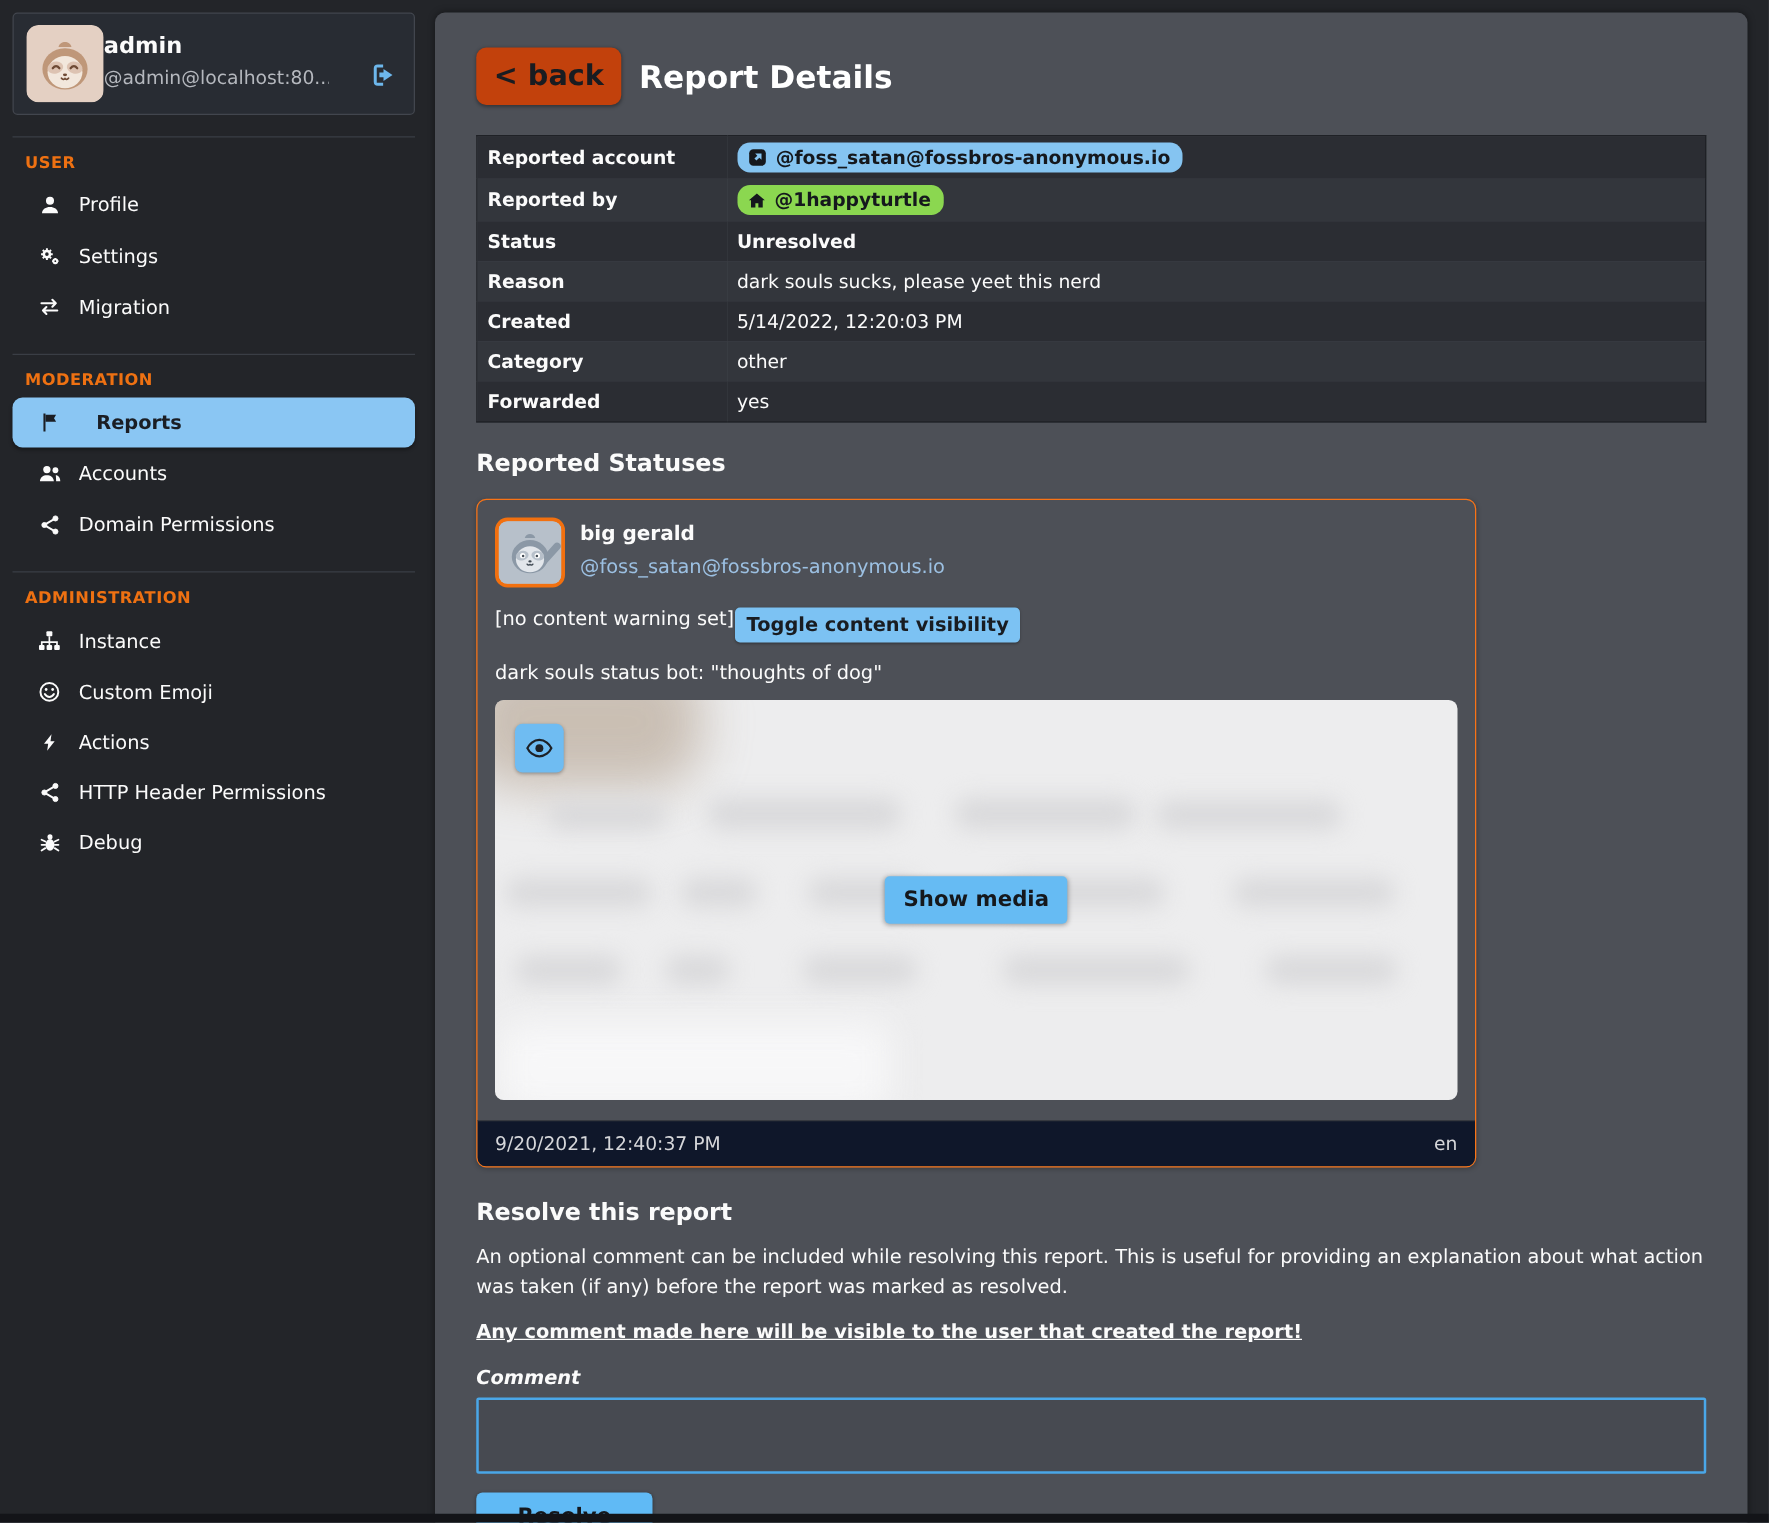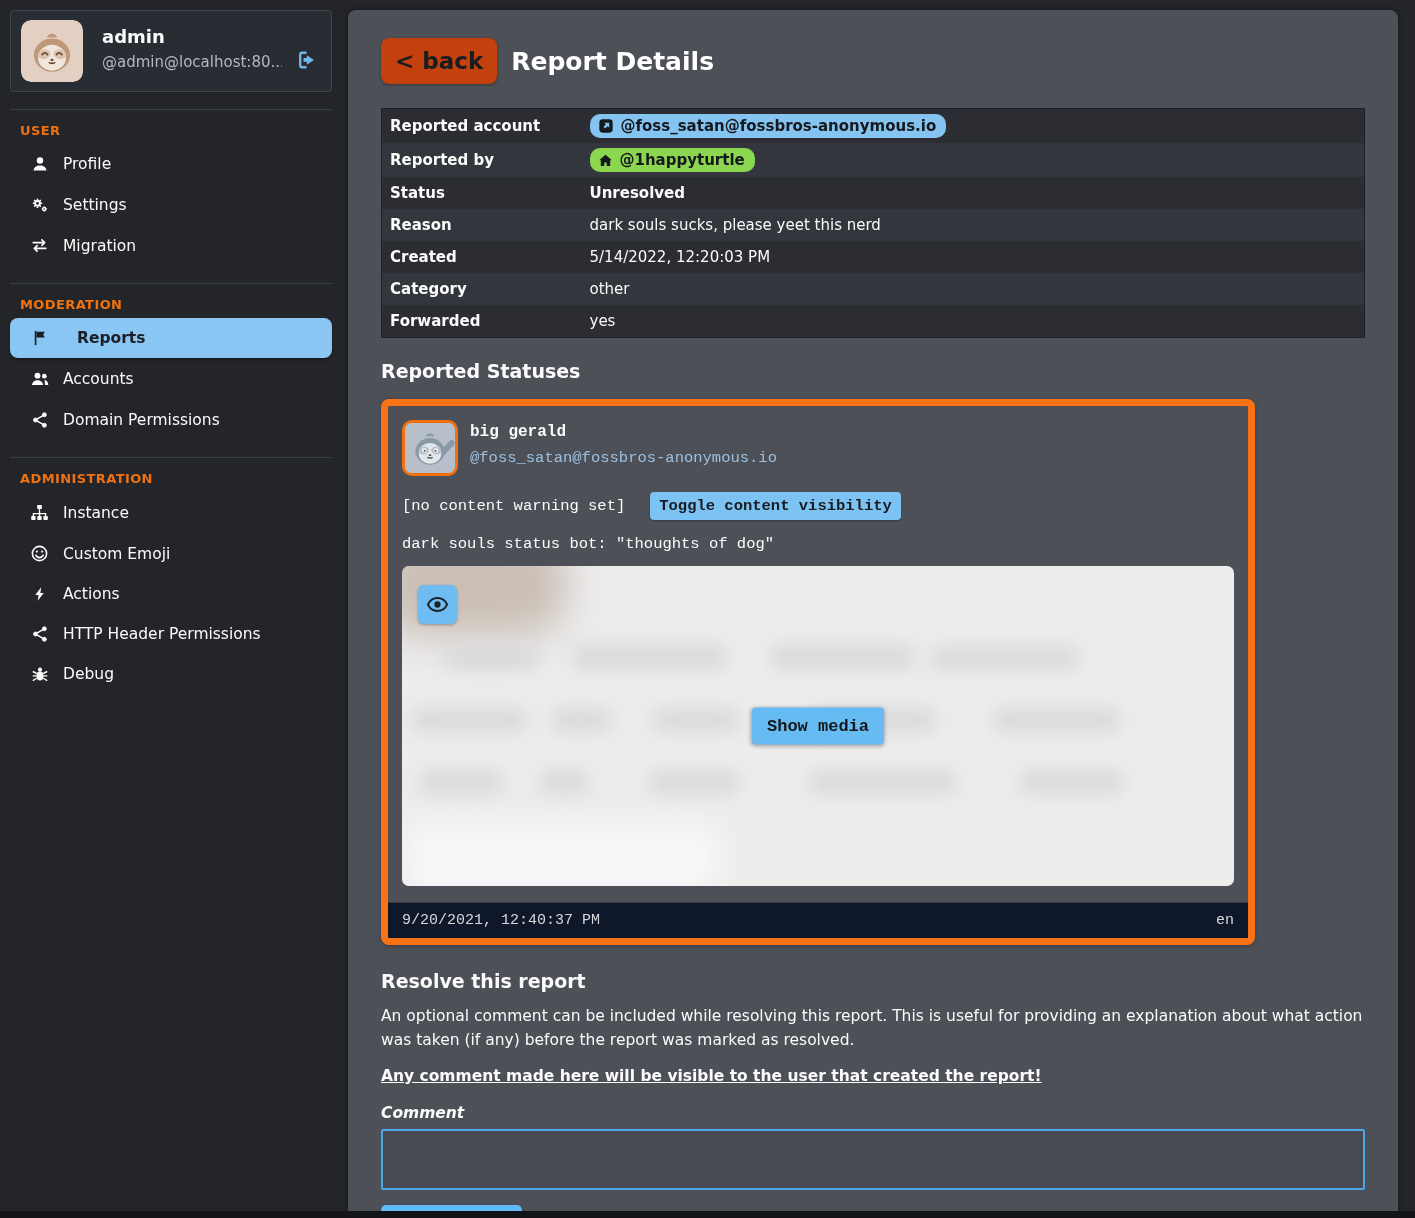--- a/index.html
+++ b/index.html
@@ -9,21 +9,21 @@
     font-family:"DejaVu Sans","Liberation Sans",sans-serif;
     color:#fbfbfb;
     position:relative;
   }
   .layout { display:flex; align-items:flex-start; padding:10px 17px 0 10px; gap:16px; }
 
   
   .sidebar { width:322px; flex:0 0 322px; }
   .user-card {
     background:#282c33; border:1px solid #42464e; border-radius:4px;
-    padding:9px 10px; display:flex; gap:19px; position:relative; align-items:flex-start;
+    padding:9px 10px; display:flex; gap:0; position:relative; align-items:flex-start;
   }
   .user-avatar { width:62px; height:62px; flex:0 0 62px; border-radius:10px; overflow:hidden; }
   .user-meta { padding-top:6px; min-width:0; }
   .user-name { font-weight:bold; font-size:18px; margin-bottom:6px; }
   .user-handle { font-size:15px; color:#b5b8be; white-space:nowrap; overflow:hidden; max-width:180px; }
   .logout-btn { position:absolute; right:13px; top:37px; width:24px; height:24px; cursor:pointer; }
 
   .nav-section { border-top:1px solid #3a3e45; margin-top:17px; padding-top:13px; }
   .nav-section-label {
     color:#ee7112; font-weight:bold; font-size:13px; letter-spacing:.4px;
@@ -68,33 +68,33 @@
     font-weight:bold; color:#15181d; font-size:15px;
   }
   .badge.blue  { background:#85c4f1; }
   .badge.green { background:#8bd750; }
   .badge .bicon { display:flex; }
 
   .section-heading { font-size:19px; font-weight:bold; margin:0 0 17px 0; }
 
   
   .status-card {
-    width:874px; border:7px solid #f97316; border-radius:8px;
-    margin-bottom:25px; overflow:hidden; box-shadow:0 1px 4px rgba(0,0,0,.25);font-family:Liberation Mono, monospace;
+    width:800px; border:1px solid #f97316; border-radius:8px;
+    margin-bottom:25px; overflow:hidden; box-shadow:0 1px 4px rgba(0,0,0,.25);
   }
   .status-body { padding:14px 14px 16px 14px; }
   .status-header { display:flex; gap:12px; margin-bottom:16px; }
   .status-avatar {
     width:56px; height:56px; flex:0 0 56px; border:3px solid #f2700f;
     border-radius:10px; overflow:hidden; background:#b7c0ca;
   }
   .status-names { padding-top:3px; }
   .status-display-name { font-weight:bold; font-size:16px; margin-bottom:8px; }
   .status-handle { font-size:15.5px; color:#9cc0e2; }
-  .cw-row { display:flex; align-items:center; gap:25px; font-size:15.5px; margin-bottom:15px; }
+  .cw-row { display:flex; align-items:flex-start; gap:1px; font-size:15.5px; margin-bottom:15px; }
   .toggle-btn {
     background:#7cc2f3; color:#191c21; font-weight:bold; font-size:15.5px;
     border:none; border-radius:4px; padding:5px 9px; cursor:pointer;
     box-shadow:0 1px 2px rgba(0,0,0,.3); font-family:inherit;
   }
   .status-content { font-size:15.5px; margin-bottom:13px; }
 
   .media {
     position:relative; height:320px; border-radius:7px; overflow:hidden;
     background:#ededee;

